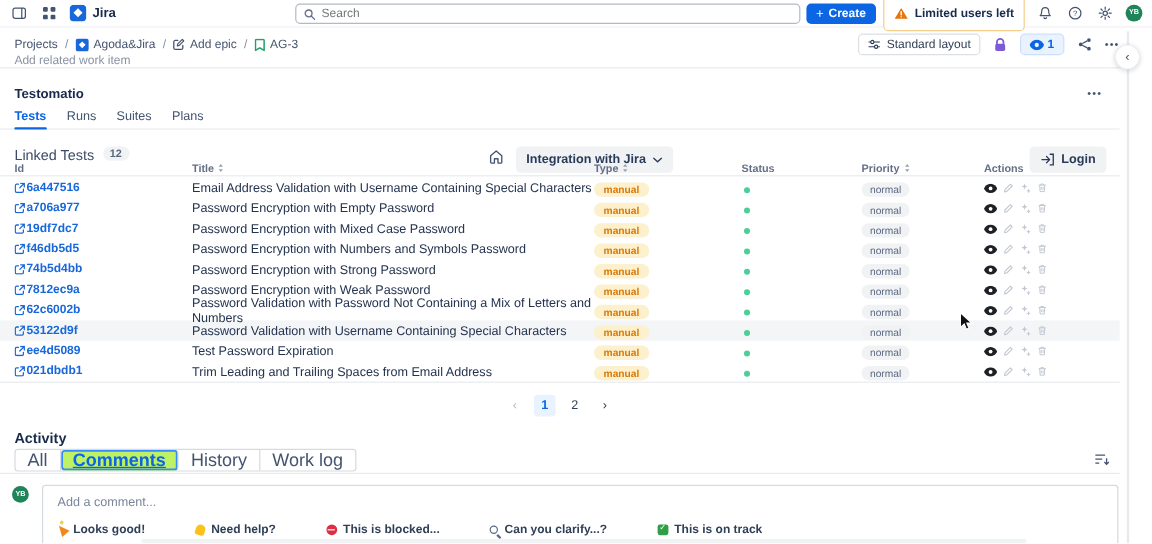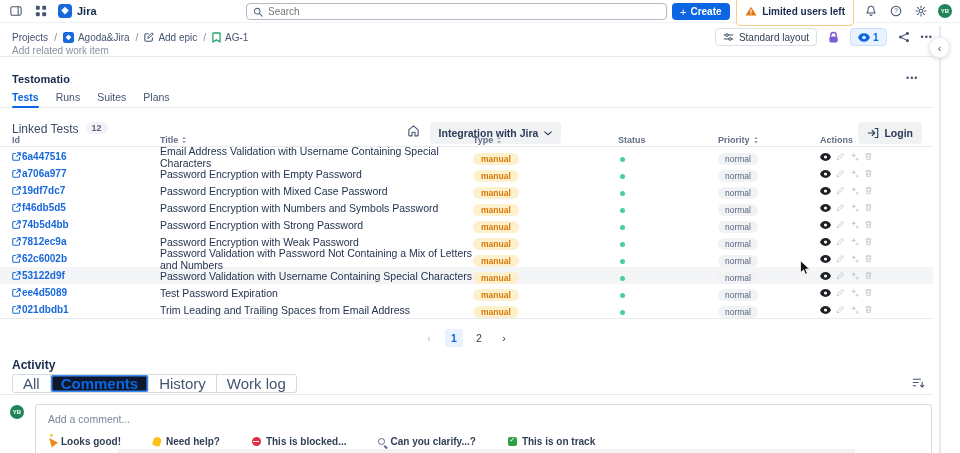--- a/index.html
+++ b/index.html
@@ -48,21 +48,21 @@
   .linked-row { position:absolute; top:122px; left:12px; width:910px; height:23px; display:flex; align-items:flex-start; }
   .linked-label { font-size:12px; color:#3d4b66; }
   .count-badge { margin-left:7px; background:#f1f2f4; color:#596780; font-size:9px; font-weight:600; border-radius:8px; padding:1px 6px; }
   .home-btn { margin-left:auto; color:#44546f; }
   .dropdown-btn { margin-left:8px; display:flex; align-items:center; gap:6px; height:22px; padding:0 9px; background:#f1f2f4; border:none; border-radius:4px; font-size:10.5px; font-weight:600; color:#2a3b59; cursor:pointer; font-family:inherit; }
   .login-btn { margin-left:auto; display:flex; align-items:center; gap:5px; height:22px; padding:0 9px; background:#f1f2f4; border:none; border-radius:4px; font-size:10.5px; font-weight:600; color:#2a3b59; cursor:pointer; font-family:inherit; }
 
   
   .thead { position:absolute; top:133px; left:0; width:933px; height:14px; display:flex; padding-left:12px; border-bottom:1px solid #e8eaee; font-size:9px; color:#626f86; font-weight:600; }
   .th { display:flex; align-items:center; gap:3px; }
-  .c-id { width:148px; } .c-title { flex:1; } .c-type { width:123px; } .c-status { width:100px;margin-left:22px; } .c-priority { width:102px; } .c-actions { width:113px; }
+  .c-id { width:148px; } .c-title { flex:1; } .c-type { width:123px; } .c-status { width:100px; } .c-priority { width:102px; } .c-actions { width:113px; }
   .tbody { position:absolute; top:148px; left:0; width:933px; border-bottom:1px solid #e8eaee; }
   .trow { display:flex; align-items:center; height:17px; padding-left:12px; cursor:pointer; }
   .trow.hl { background:#f4f5f7; }
   .cell-id { display:flex; align-items:center; gap:1px; }
   .idlink { color:#1868db; font-size:10px; font-weight:700; text-decoration:none; cursor:pointer; }
   .ext { color:#1868db; display:inline-flex; cursor:pointer; }
   .title-txt { font-size:10.5px; color:#24334f; }
   .badge-manual { background:#fcf0cd; color:#d97706; font-size:8.5px; font-weight:600; border-radius:8px; padding:1px 8px; }
   .dot { width:5px; height:5px; border-radius:50%; background:#4bce97; display:inline-block; margin-left:2px; }
   .pill { background:#f1f2f4; color:#596780; font-size:8.5px; border-radius:8px; padding:1px 7px; }
@@ -75,28 +75,28 @@
   .pagination { position:absolute; top:329px; left:0; width:933px; display:flex; justify-content:center; align-items:center; gap:7px; font-size:10.5px; }
   .pg { min-width:18px; height:18px; display:flex; align-items:center; justify-content:center; border-radius:3px; color:#2f3f56; cursor:pointer; }
   .pg.current { background:#e9f2ff; color:#0c66e4; font-weight:600; }
   .pg.nav-prev { color:#b3b9c4; }
 
   
   .act-title { position:absolute; top:358px; left:12px; font-size:12px; font-weight:700; color:#172b4d; }
   .act-tabs { position:absolute; top:374px; left:12px; height:19px; display:flex; border:1px solid #d5d9e0; border-radius:3px; font-size:15px; color:#44546f; background:#fff; }
   .seg { padding:0 10px; line-height:18px; border-right:1px solid #d5d9e0; cursor:pointer; }
   .seg:last-child { border-right:none; }
-  .seg.selected { box-shadow:inset 0 0 0 1.5px #388bff; color:#0c66e4; font-weight:600; border-radius:3px; background:#0f172a; }
+  .seg.selected { box-shadow:inset 0 0 0 1.5px #388bff; color:#0c66e4; font-weight:600; border-radius:3px; background:#bef264;text-decoration:underline; }
   .act-sort { position:absolute; top:377px; left:912px; color:#44546f; cursor:pointer; }
   .d2 { top:394px; }
   .comment-avatar { position:absolute; top:405px; left:10px; width:14px; height:14px; }
   .comment-avatar .avatar { width:14px; height:14px; }
   .comment-box { position:absolute; top:404px; left:35px; width:897px; height:60px; border:1px solid #d5d9e0; border-radius:3px; background:#fff; cursor:text; }
   .placeholder { display:block; margin:8px 12px 0; font-size:10.5px; color:#7a869a; }
-  .chips { display:flex; align-items:center; gap:32px; margin:11px 12px 12px; }
+  .chips { display:flex; align-items:center; gap:42px; margin:11px 12px 12px; }
   .chip { display:flex; align-items:center; gap:5px; font-size:10px; font-weight:600; color:#2f3f56; cursor:pointer; }
   .strip { position:absolute; top:449px; left:118px; width:737px; height:4px; background:#f1f2f4; }
 
   
   .chip-ic { display:inline-block; position:relative; }
   .i-tada { width:0; height:0; border-left:4px solid transparent; border-right:4px solid transparent; border-bottom:9px solid #f0891c; transform:rotate(-40deg); }
   .i-tada::after { content:""; position:absolute; left:2px; top:-2px; width:3px; height:3px; border-radius:50%; background:#f5cd47; }
   .i-wave { width:8px; height:9px; background:#fcc21b; border-radius:4px 4px 2px 2px; transform:rotate(18deg); }
   .i-blocked { width:9px; height:9px; border-radius:50%; background:#dd2e44; }
   .i-blocked::after { content:""; position:absolute; left:1.5px; top:3.8px; width:6px; height:1.6px; background:#fff; }
@@ -209,21 +209,21 @@
       </span>
       <span>Add epic</span>
     </span>
     <span class="crumb-sep">/</span>
     <span class="crumb">
       <span>
         <svg viewBox="0 0 10 12" width="9" height="11">
             <path d="M1.7 1h6.6a.7.7 0 0 1 .7.7V11L5 8.6 1 11V1.7a.7.7 0 0 1 .7-.7z" fill="none" stroke="#22a06b" stroke-width="1.4" stroke-linejoin="round"></path>
           </svg>
       </span>
-      <span>AG-1</span>
+      <span>AG-3</span>
     </span>
 
     <div class="right">
       <button class="layout-btn">
         <span>
           <svg viewBox="0 0 14 12" width="11" height="10">
               <path d="M1 3.5h12M1 8.5h12" stroke="currentColor" stroke-width="1.2"></path>
               <circle cx="5" cy="3.5" r="1.7" fill="#fff" stroke="currentColor" stroke-width="1.2"></circle>
               <circle cx="9" cy="8.5" r="1.7" fill="#fff" stroke="currentColor" stroke-width="1.2"></circle>
             </svg>

